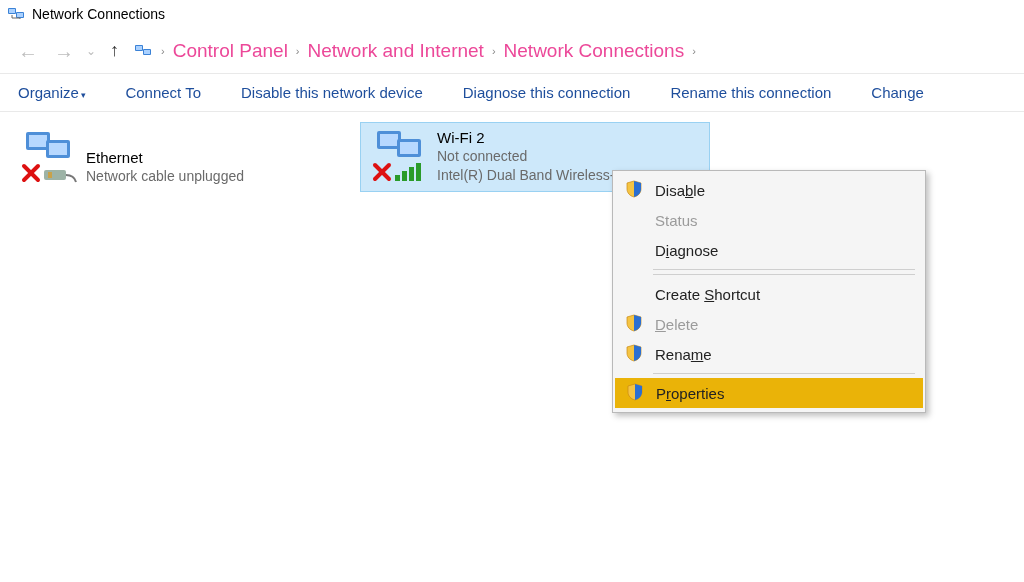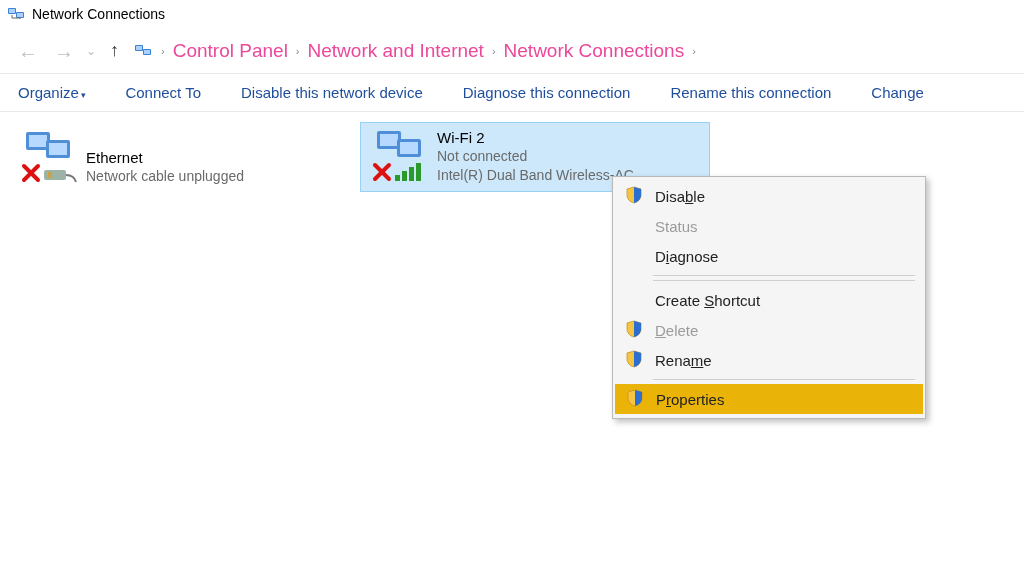--- a/index.html
+++ b/index.html
@@ -74,21 +74,21 @@
     .net-item.selected { background: #cde8fa; border: 1px solid #99d1f2; }
     .net-icon-wrap { width: 60px; height: 56px; position: relative; flex-shrink: 0; }
     .net-text { padding-left: 6px; padding-top: 0; flex:1; overflow:hidden; }
     .net-title { font-size: 15px; color: #000; margin-bottom: 1px; }
     .net-sub { font-size: 14px; color: #6a6a6a; line-height: 1.35; white-space: nowrap; overflow: hidden; text-overflow: clip; }
 
     
     .context-menu {
       position: absolute;
       left: 612px;
-      top: 176px;
+      top: 170px;
       width: 314px;
       background: #f5f5f5;
       border: 1px solid #b9b9b9;
       box-shadow: 3px 3px 6px rgba(0,0,0,0.25);
       padding: 4px 2px;
     }
     .cm-item {
       display: flex;
       align-items: center;
       height: 30px;

